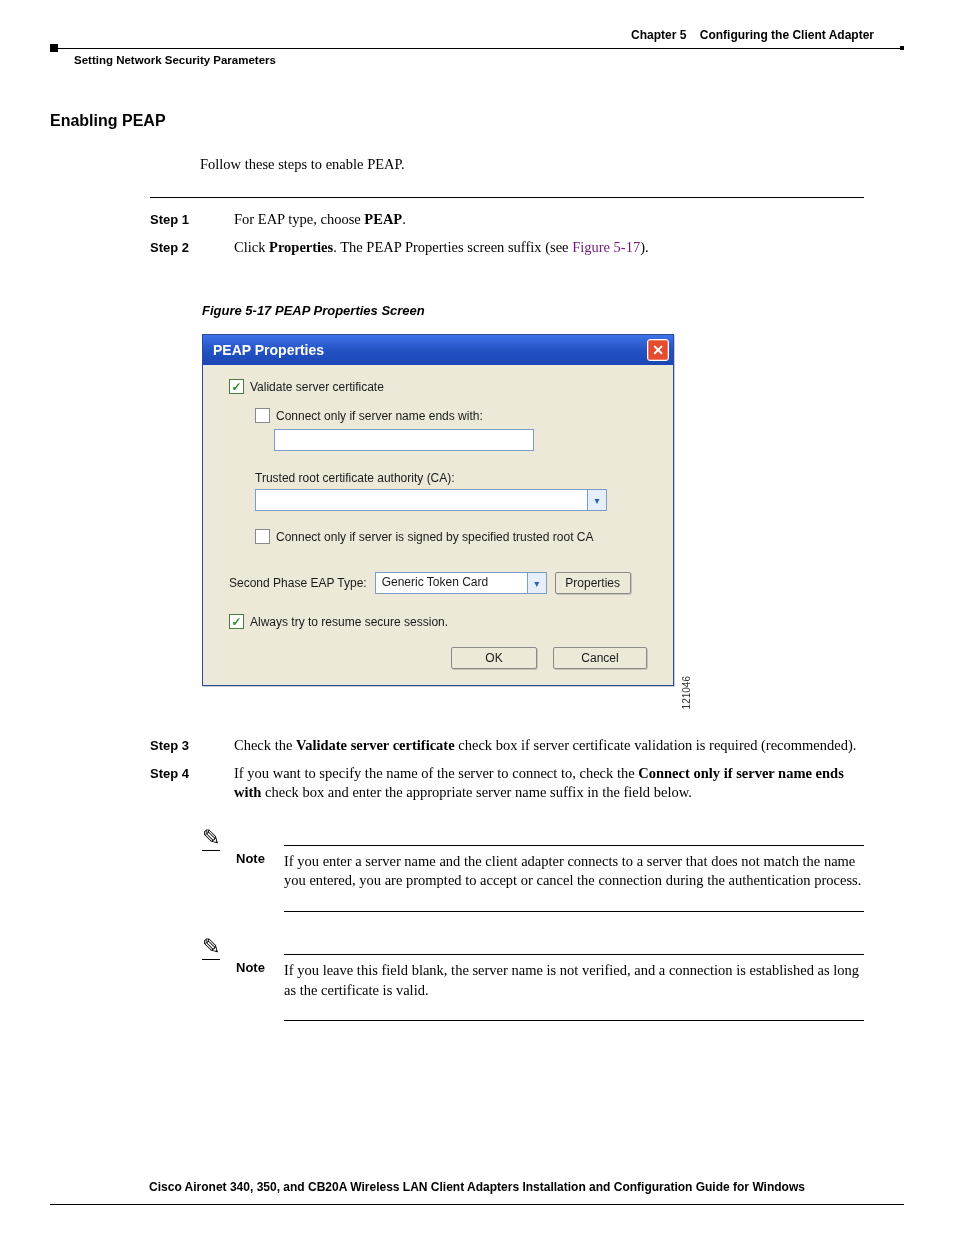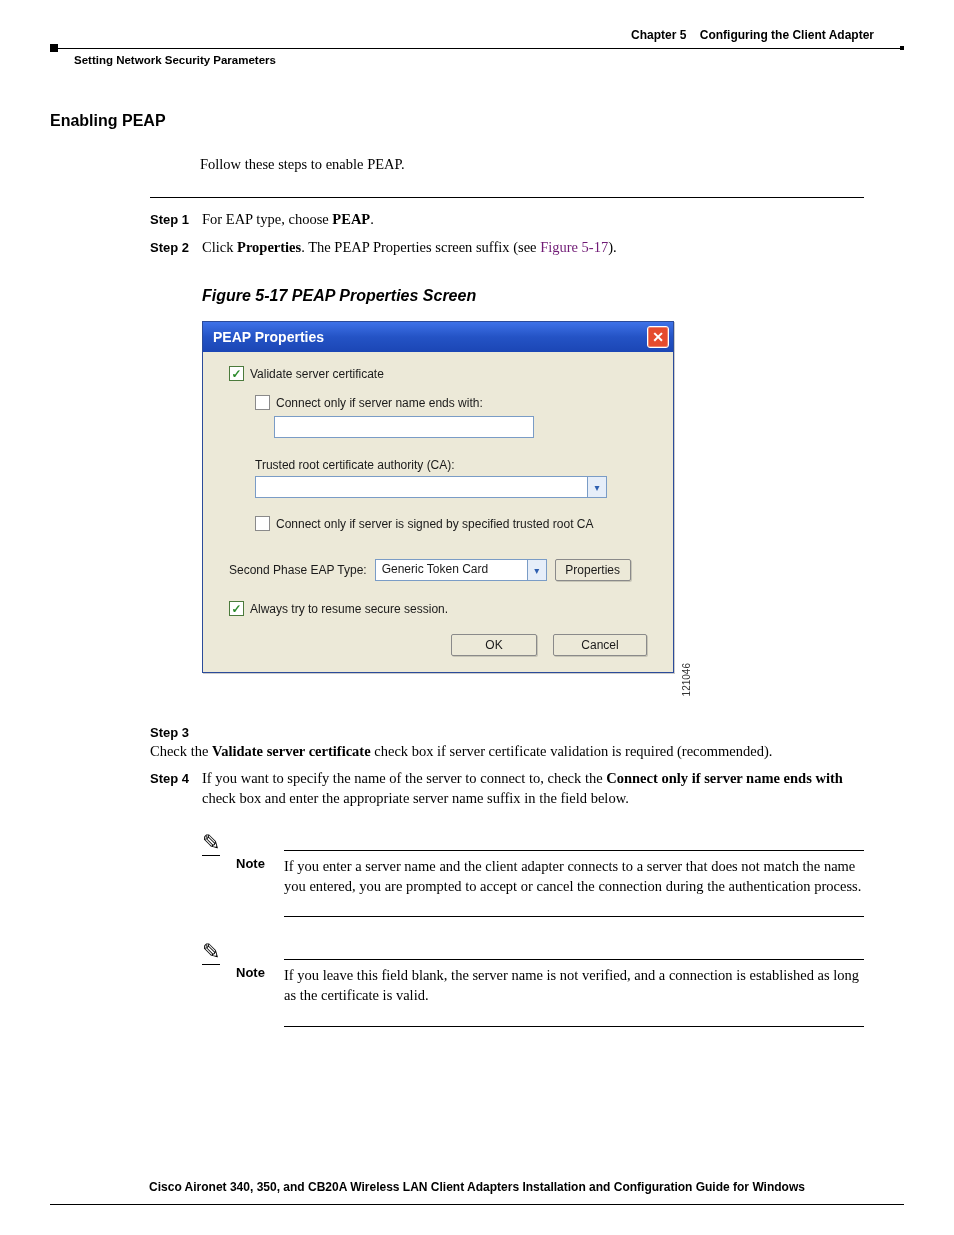--- a/index.html
+++ b/index.html
@@ -66,40 +66,41 @@
     border-top: 1px solid #000;
     margin-bottom: 12px;
     margin-right: 30px;
   }
   .step-row {
     display:flex;
     margin-left: 100px;
     margin-right: 30px;
     margin-bottom: 8px;
     line-height: 1.35;
+    gap: 32px;
   }
   .step-label {
     font-family: Arial, Helvetica, sans-serif;
     font-weight: bold;
     font-size: 13px;
     width: 52px;
     flex-shrink:0;
     padding-top:1px;
   }
   .step-body { flex:1; }
   .bold { font-weight: bold; }
   .figlink { color: #701a75; }
 
   .figcaption {
     font-family: Arial, Helvetica, sans-serif;
     font-weight: bold;
     font-style: italic;
-    font-size: 16px;
+    font-size: 13px;
     margin-left: 152px;
-    margin-top: 30px;
+    margin-top: 46px;
     margin-bottom: 16px;
   }
 
   
   .dialog-wrap {
     margin-left: 152px;
     position: relative;
     width: 490px;
   }
   .dialog {
@@ -333,21 +334,21 @@
 
           <div style="display:flex;justify-content:flex-end;gap:16px;margin-top:18px;">
             <div class="btn" style="width:86px;">OK</div>
             <div class="btn" style="width:94px;">Cancel</div>
           </div>
         </div>
       </div>
       <span class="imgnum">121046</span>
     </div>
 
-    <div class="step-row" style="margin-top:50px;flex-direction:column;">
+    <div class="step-row" style="margin-top:50px;">
       <div class="step-label">Step 3</div>
       <div class="step-body">
         <span>Check the </span><span class="bold">Validate server certificate</span><span> check box if server certificate validation is required (recommended).</span>
       </div>
     </div>
 
     <div class="step-row">
       <div class="step-label">Step 4</div>
       <div class="step-body">
         <span>If you want to specify the name of the server to connect to, check the </span><span class="bold">Connect only if server name ends with</span><span> check box and enter the appropriate server name suffix in the field below.</span>

